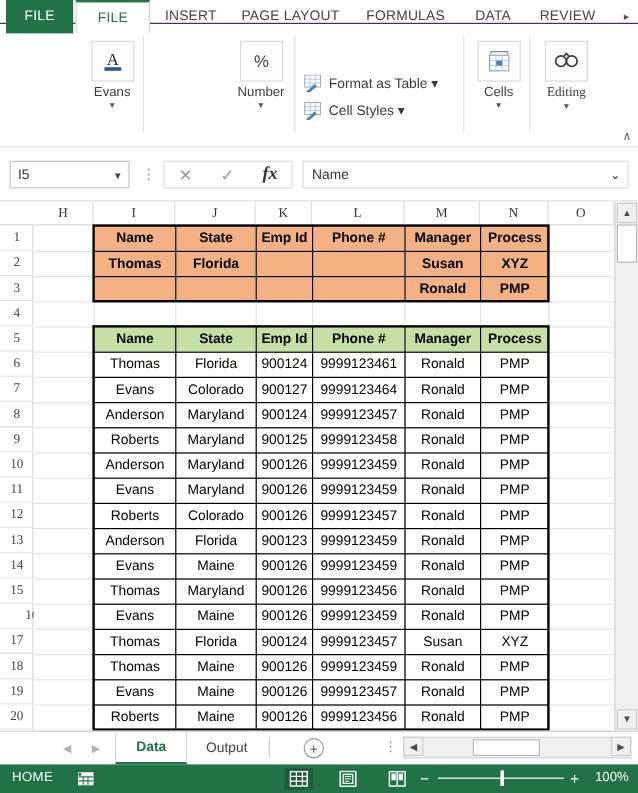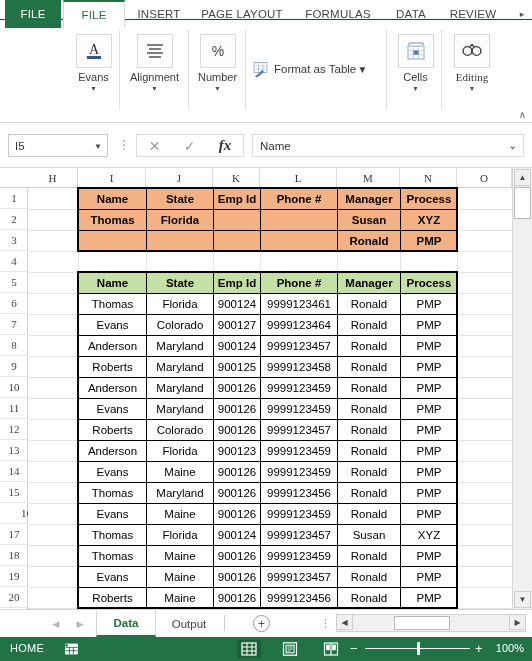--- a/index.html
+++ b/index.html
@@ -276,31 +276,20 @@
           <svg width="20" height="22" viewBox="0 0 20 22">
             <text x="10" y="14" font-size="14" font-family="Liberation Serif, serif" text-anchor="middle" fill="#2b2b2b">A</text>
             <rect x="3" y="16" width="14" height="3" fill="#2f5597"></rect>
           </svg>
         </div>
         <div class="cap">Evans</div>
         <div class="caret">▼</div>
       </div>
     </div>
 
-    <div class="rgroup" style="left:121px;width:68px;">
-      <div class="bigbtn">
-        <div class="bigicon">
-          <svg width="22" height="20" viewBox="0 0 22 20">
-            <path d="M3 4h16M5 8h12M3 12h16M5 16h12" stroke="#555" stroke-width="1.4"></path>
-          </svg>
-        </div>
-        <div class="cap">Alignment</div>
-        <div class="caret">▼</div>
-      </div>
-    </div>
 
     <div class="rgroup" style="left:190px;width:56px;">
       <div class="bigbtn">
         <div class="bigicon">
           <svg width="20" height="20" viewBox="0 0 20 20">
             <text x="10" y="15" font-size="14" font-family="Liberation Sans, sans-serif" text-anchor="middle" fill="#444">%</text>
           </svg>
         </div>
         <div class="cap">Number</div>
         <div class="caret">▼</div>
@@ -311,20 +300,31 @@
       <div class="styleitem" style="top:29px;">
         <span class="sicon">
           <svg width="16" height="15" viewBox="0 0 16 15">
             <rect x="1" y="0.5" width="13" height="10" fill="#ffffff" stroke="#8aa4c8" stroke-width=".8"></rect>
             <path d="M1 4h13M1 7.2h13M5.5 0.5v10M10 0.5v10" stroke="#a9bedb" stroke-width=".7"></path>
             <path d="M3 14 L9 8 L11 10 L5 15 Z" fill="#4a7ebb"></path>
             <path d="M2 15 L3.4 13.2 L4.6 14.4 Z" fill="#2b4f7d"></path>
           </svg>
         </span>
         <span>Format as Table ▾</span>
+      </div>
+      <div class="styleitem" style="top:52px;">
+        <span class="sicon">
+          <svg width="16" height="15" viewBox="0 0 16 15">
+            <rect x="1" y="0.5" width="13" height="10" fill="#ffffff" stroke="#8aa4c8" stroke-width=".8"></rect>
+            <path d="M1 4h13M1 7.2h13M5.5 0.5v10M10 0.5v10" stroke="#a9bedb" stroke-width=".7"></path>
+            <path d="M3 14 L9 8 L11 10 L5 15 Z" fill="#4a7ebb"></path>
+            <path d="M2 15 L3.4 13.2 L4.6 14.4 Z" fill="#2b4f7d"></path>
+          </svg>
+        </span>
+        <span>Cell Styles ▾</span>
       </div>
     </div>
 
     <div class="rgroup" style="left:390px;width:52px;">
       <div class="bigbtn">
         <div class="bigicon">
           <svg width="22" height="20" viewBox="0 0 22 20">
             <path d="M4 2h14M4 2v2M18 2v2" stroke="#888" stroke-width="1"></path>
             <rect x="3" y="5" width="16" height="13" fill="#fff" stroke="#7f9fc0" stroke-width=".9"></rect>
             <path d="M3 9.4h16M3 13.8h16M8.3 5v13M13.6 5v13" stroke="#a9bedb" stroke-width=".7"></path>

